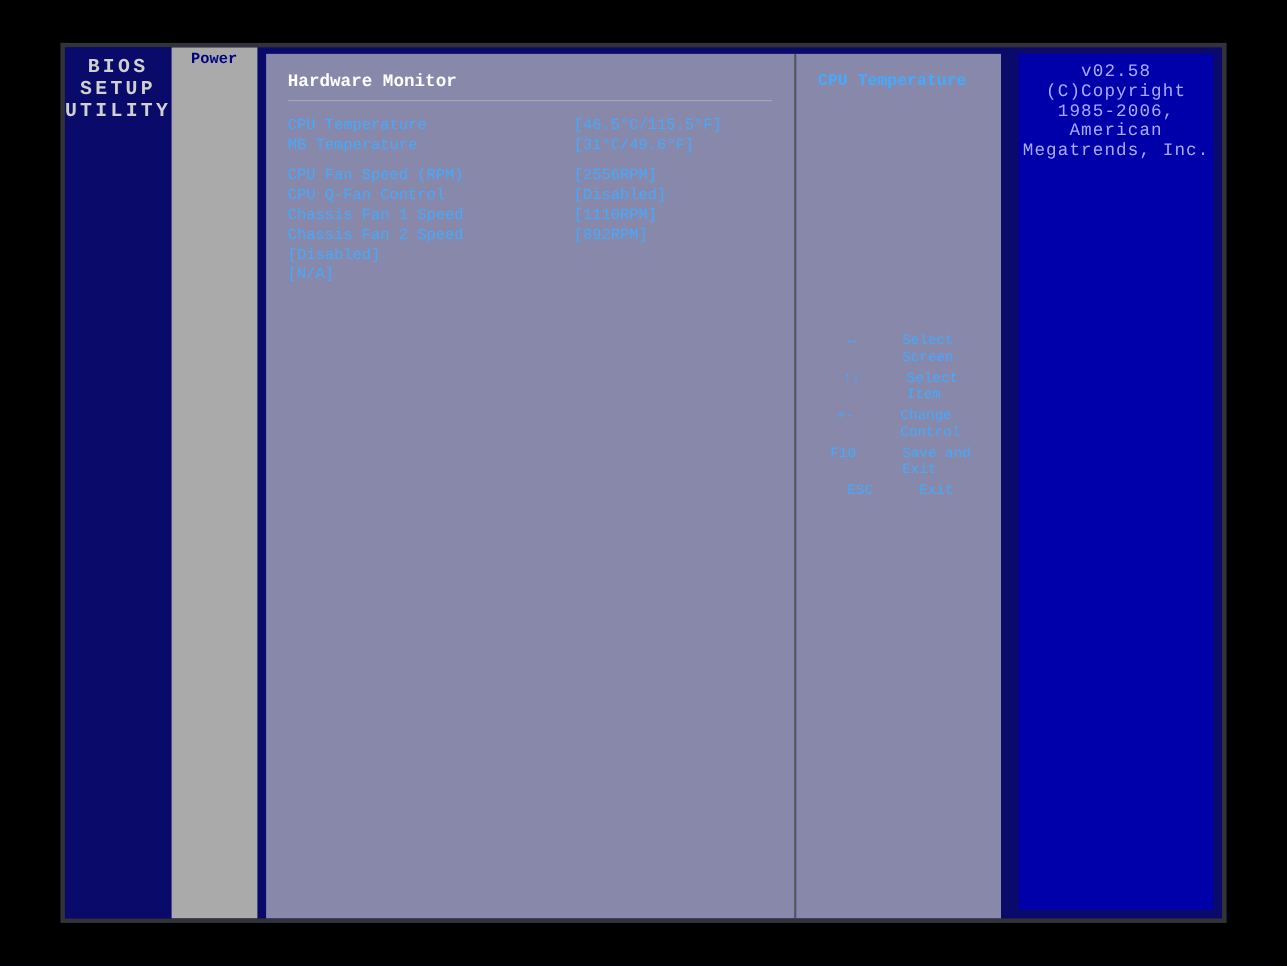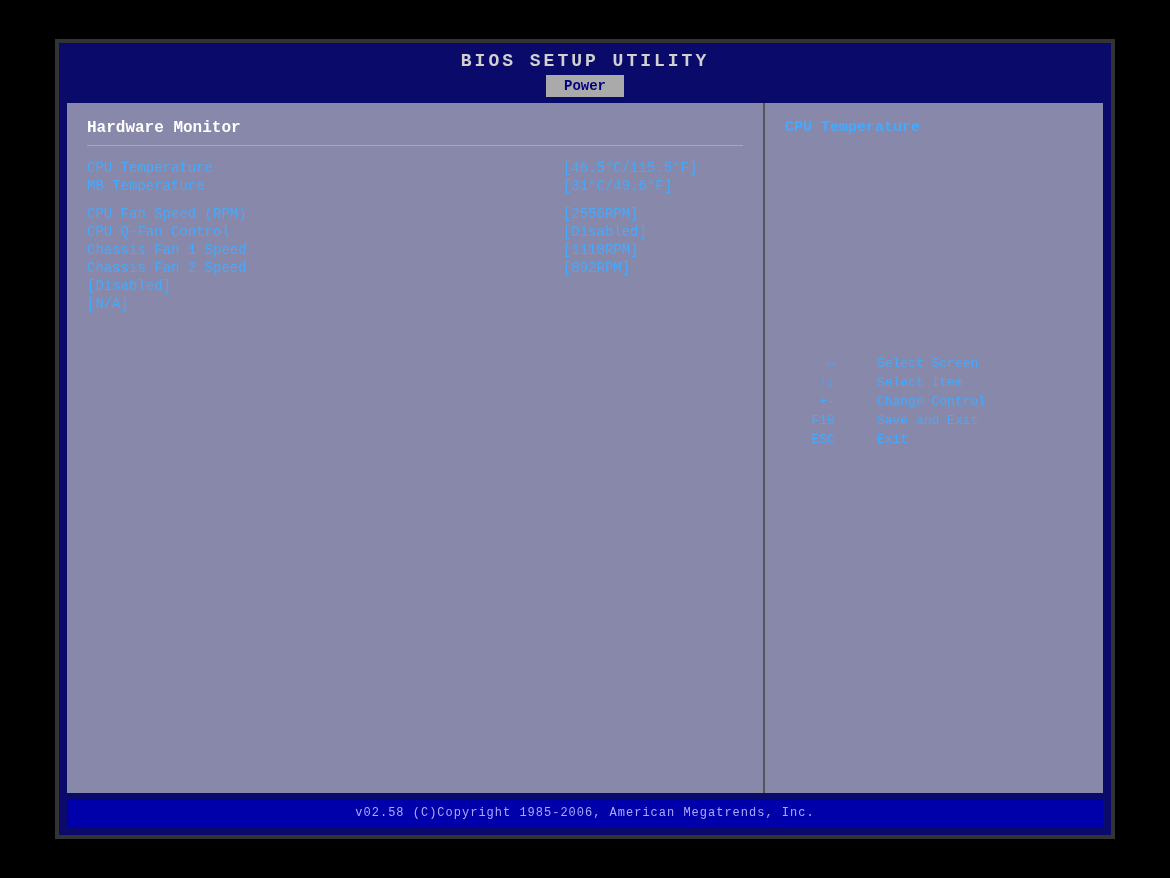--- a/index.html
+++ b/index.html
@@ -11,21 +11,21 @@
       align-items: center;
       justify-content: center;
       font-family: 'Courier New', Courier, monospace;
     }
     .screen {
       width: 1060px;
       height: 800px;
       background: #0a0a6a;
       border: 4px solid #333;
       display: flex;
-      flex-direction: column;
+      flex-direction: row;
       overflow: hidden;
     }
     .title-bar {
       background: #0a0a6a;
       text-align: center;
       padding: 8px 0 4px 0;
       color: #d0d0d0;
       font-size: 18px;
       font-weight: bold;
       letter-spacing: 3px;
@@ -113,21 +113,21 @@
     }
     .key-desc {
       color: #4af;
       margin-left: 28px;
     }
     .footer {
       background: #0000aa;
       color: #aaaaff;
       text-align: center;
       padding: 7px 0;
-      font-size: 12px;
+      font-size: 16px;
       font-family: 'Courier New', Courier, monospace;
       margin: 6px 8px 8px 8px;
       letter-spacing: 1px;
     }
   </style>
 </head>
 <body>
 
 <div class="screen">
   <div class="title-bar">BIOS  SETUP  UTILITY</div>

